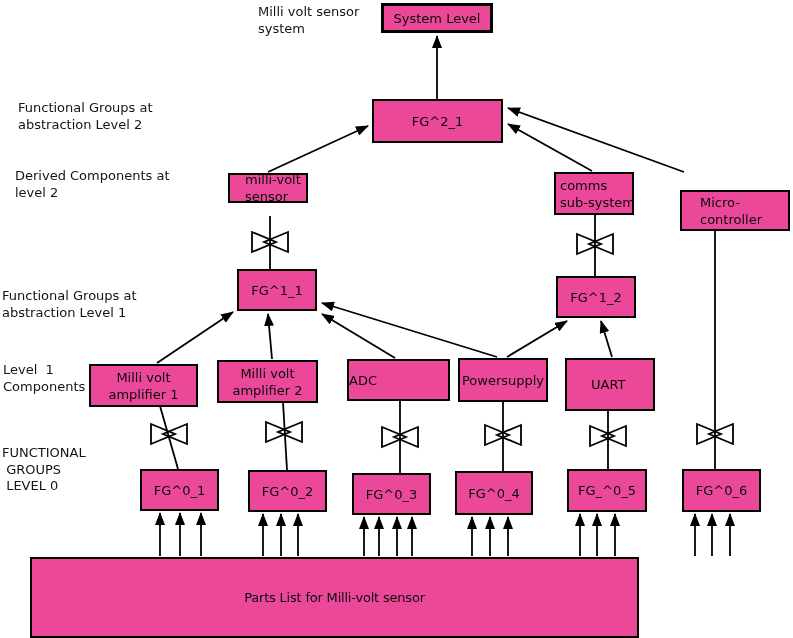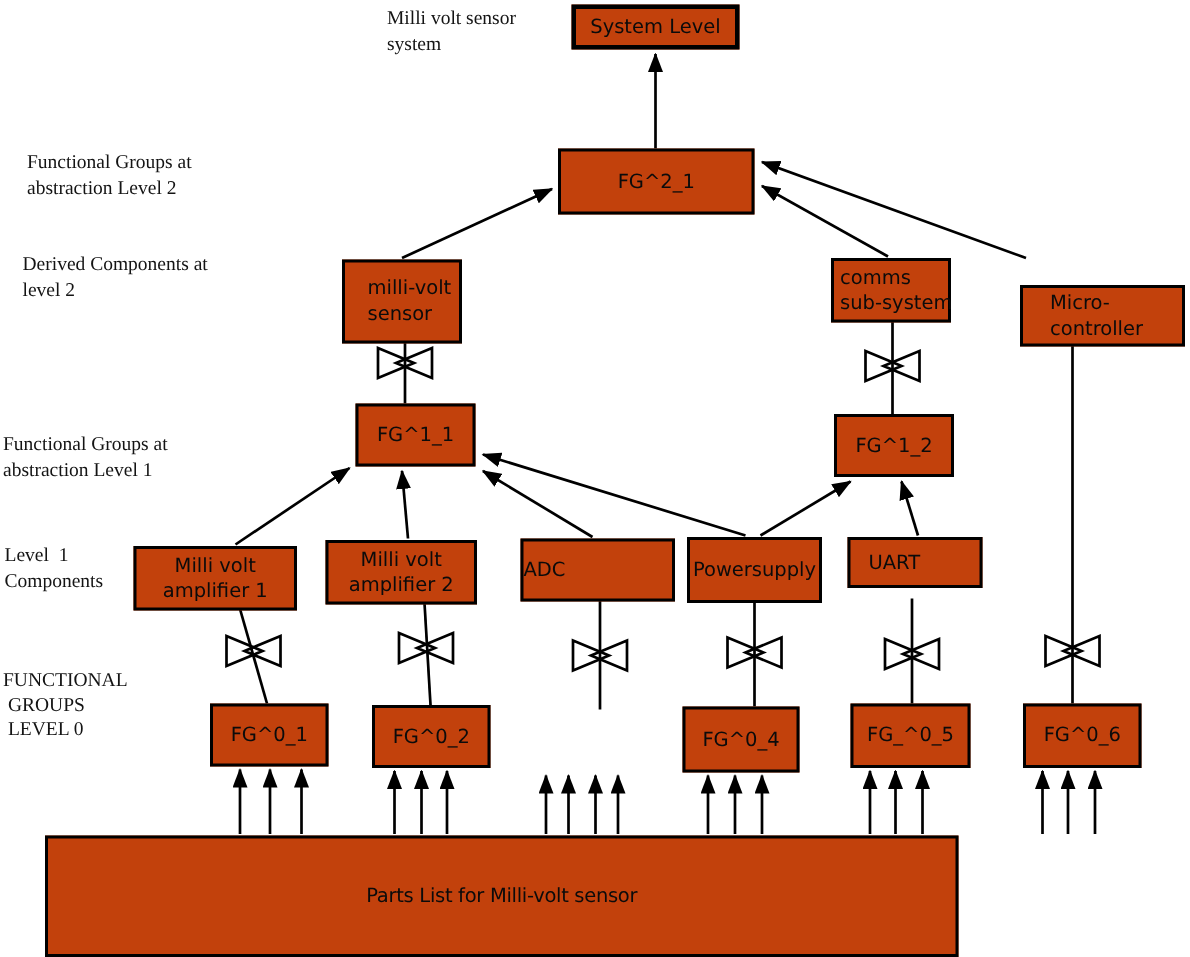--- a/index.html
+++ b/index.html
@@ -9,38 +9,37 @@
     background:#ffffff;
     font-family:"DejaVu Sans","Liberation Sans",sans-serif;
     color:#0b0b0b;
     overflow:hidden;
   }
   #connector-layer{position:absolute;left:0;top:0;width:793px;height:638px;}
   .box{
     position:absolute;
     box-sizing:border-box;
     border:2px solid #000;
-    background:#c2410c;
+    background:#ec4899;
     display:flex;
     align-items:center;
     justify-content:center;
     text-align:center;
     font-size:13px;
     line-height:17px;
     white-space:pre;
   }
   .box.thick{border-width:3px;}
   .box.left{justify-content:flex-start;text-align:left;}
   .note{
     position:absolute;
     font-size:13px;
     line-height:16.5px;
     white-space:pre;
     color:#141414;
-    font-family:Liberation Serif, serif;
   }
   .parts-text{letter-spacing:-0.2px;}
 </style>
 </head>
 <body>
 
 <div id="stage">
 
   <svg id="connector-layer" viewBox="0 0 793 638" xmlns="http://www.w3.org/2000/svg">
     <defs>
@@ -115,40 +114,41 @@
 abstraction Level 1</div>
   <div class="note" style="left:3px;top:362px;">Level  1
 Components</div>
   <div class="note" style="left:2px;top:445px;">FUNCTIONAL
  GROUPS
  LEVEL 0</div>
 
   <div class="box thick" style="left:381px;top:3px;width:112px;height:30px;">System Level</div>
   <div class="box" style="left:372px;top:99px;width:131px;height:44px;">FG^2_1</div>
 
-  <div class="box left" style="left:228px;top:173px;width:80px;height:56px;padding-left:15px;">milli-volt
+  <div class="box left" style="left:228px;top:173px;width:80px;height:30px;padding-left:15px;">milli-volt
 sensor</div>
   <div class="box left" style="left:554px;top:172px;width:80px;height:43px;padding-left:4px;">comms
 sub-system</div>
   <div class="box left" style="left:680px;top:190px;width:110px;height:41px;padding-left:18px;">Micro-
 controller</div>
 
   <div class="box" style="left:237px;top:269px;width:80px;height:42px;">FG^1_1</div>
   <div class="box" style="left:556px;top:276px;width:80px;height:42px;">FG^1_2</div>
 
   <div class="box" style="left:89px;top:364px;width:109px;height:43px;">Milli volt
 amplifier 1</div>
   <div class="box" style="left:217px;top:360px;width:101px;height:43px;">Milli volt
 amplifier 2</div>
   <div class="box left" style="left:347px;top:359px;width:103px;height:42px;">ADC</div>
   <div class="box" style="left:458px;top:358px;width:90px;height:44px;">Powersupply</div>
-  <div class="box left" style="left:565px;top:358px;width:90px;height:34px;padding-left:12px;">UART</div>
+  <div class="box left" style="left:565px;top:358px;width:90px;height:53px;padding-left:24px;">UART</div>
 
   <div class="box" style="left:140px;top:469px;width:79px;height:42px;">FG^0_1</div>
   <div class="box" style="left:248px;top:470px;width:79px;height:42px;">FG^0_2</div>
+  <div class="box" style="left:352px;top:473px;width:79px;height:42px;">FG^0_3</div>
   <div class="box" style="left:455px;top:471px;width:78px;height:44px;">FG^0_4</div>
   <div class="box" style="left:567px;top:469px;width:80px;height:43px;">FG_^0_5</div>
   <div class="box" style="left:682px;top:469px;width:79px;height:43px;">FG^0_6</div>
 
   <div class="box" style="left:30px;top:557px;width:609px;height:81px;">
     <span class="parts-text">Parts List for Milli-volt sensor</span>
   </div>
 
 </div>
 

